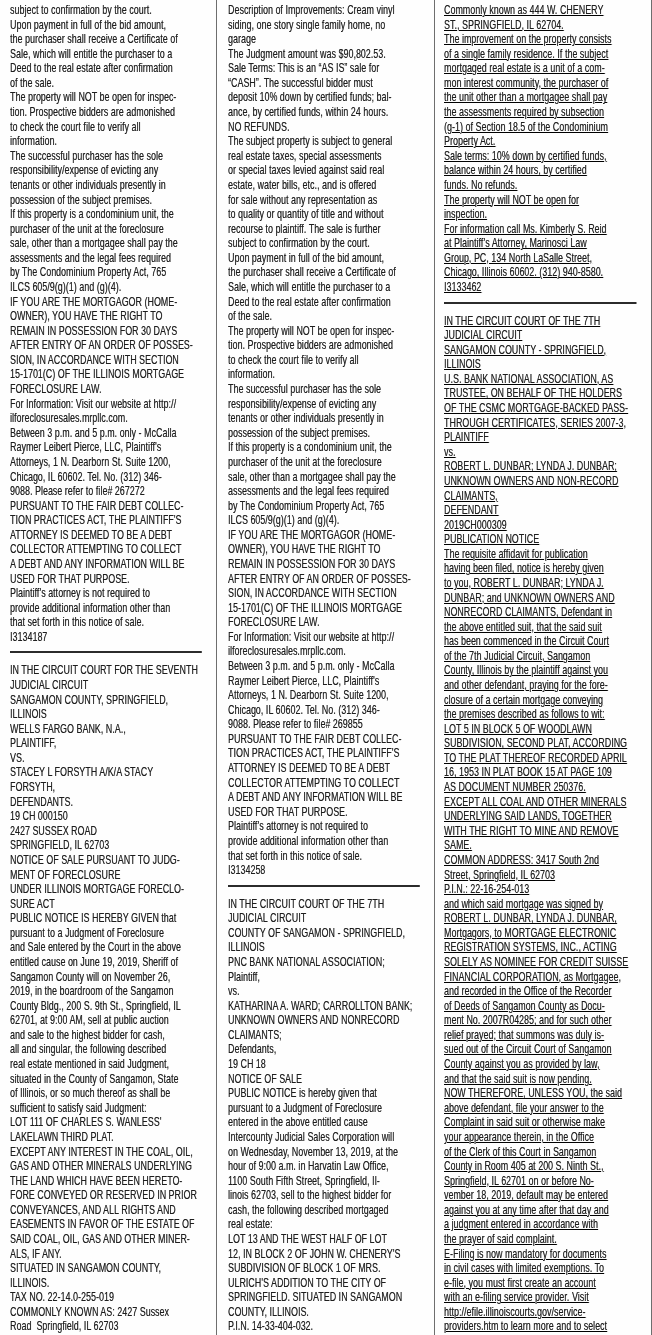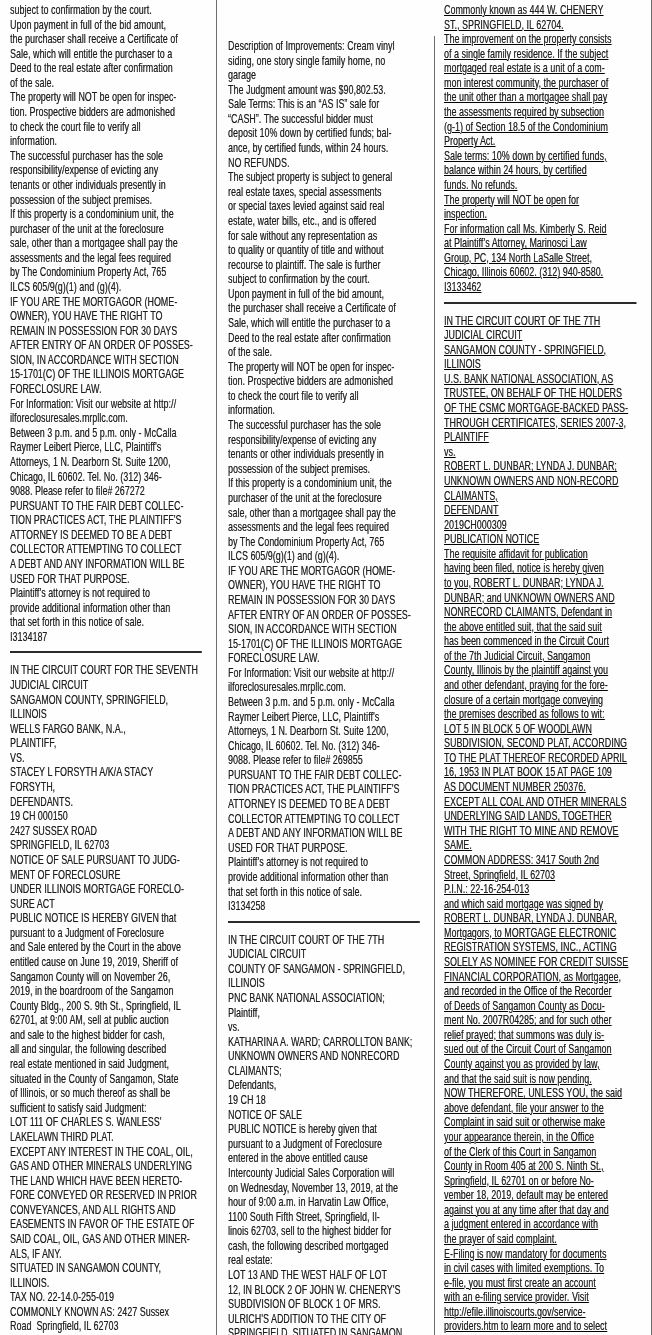--- a/index.html
+++ b/index.html
@@ -21,21 +21,21 @@
     height: 100%;
     justify-content: flex-end;
   }
   .col {
     box-sizing: border-box;
     padding-top: 3px;
     border-right: 1.5px solid #6e6e6e;
     overflow: hidden;
   }
   .col-0 { width: 217px; padding-left: 10px; }
-  .col-1 { width: 218px; padding-left: 11px; margin-top: 36px; }
+  .col-1 { width: 218px; padding-left: 11px; }
   .col-2 { width: 217px; padding-left: 9px; text-decoration: underline;  }
   .col-inner {
     width: 143%;
     transform: scaleX(0.70);
     transform-origin: 0 0;
   }
   .line {
     white-space: pre;
     height: 14.59px;
     line-height: 14.59px;

